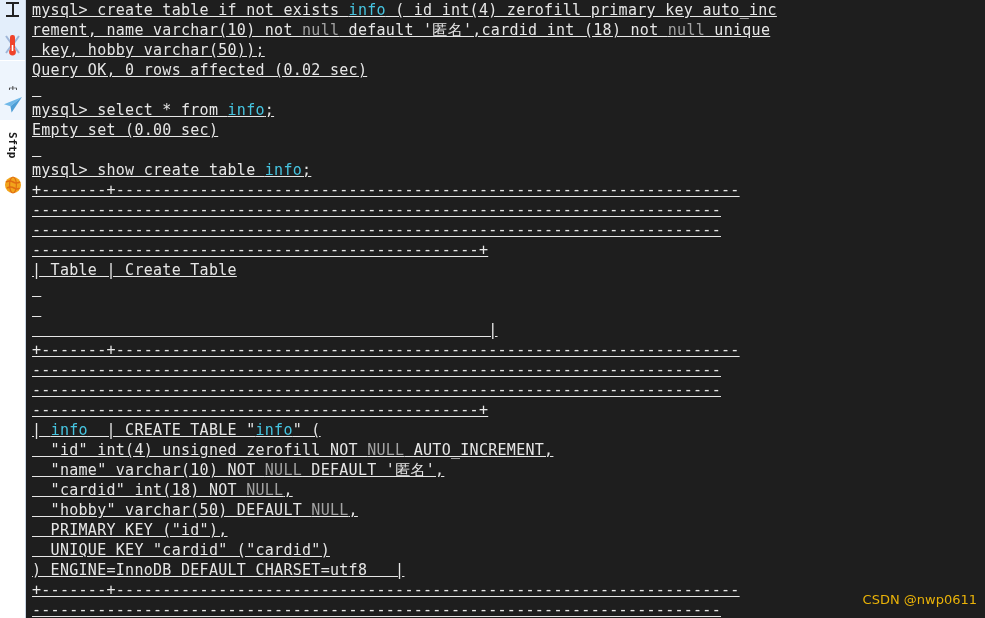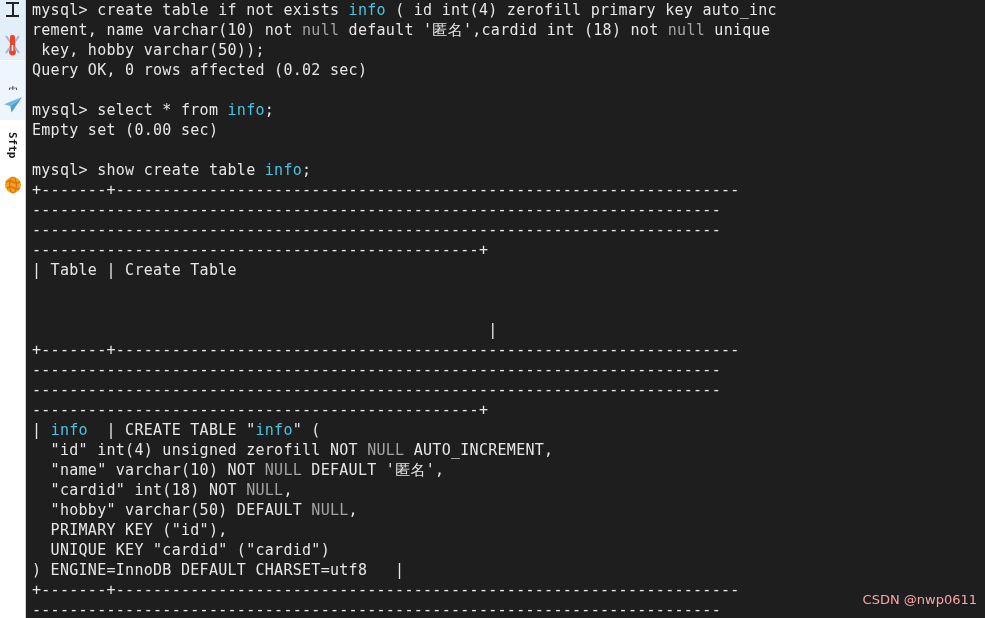--- a/index.html
+++ b/index.html
@@ -107,32 +107,33 @@
     font-family: "DejaVu Sans Mono", "Liberation Mono", monospace;
     font-size: 15px;
     line-height: 20px;
     color: #e6e6e6;
     white-space: pre;
     letter-spacing: 0.28px;
   }
   .term-lines .ln {
     height: 20px;
     white-space: pre;
+    text-decoration: underline;
   }
   .cy  { color: #46c4e0; }
   .mg  { color: #a3a3a3; }
   .wh  { color: #e6e6e6; }
 
   .watermark {
     position: absolute;
     right: 8px;
     bottom: 11px;
     font-family: "DejaVu Sans", "Liberation Sans", sans-serif;
     font-size: 13px;
-    color: #fca5a5;
+    color: #eab308;
     white-space: pre;
     margin-left: 17px;
   }
 </style>
 </head>
 <body>
 
 <div class="app">
 
   <div class="sidebar">

